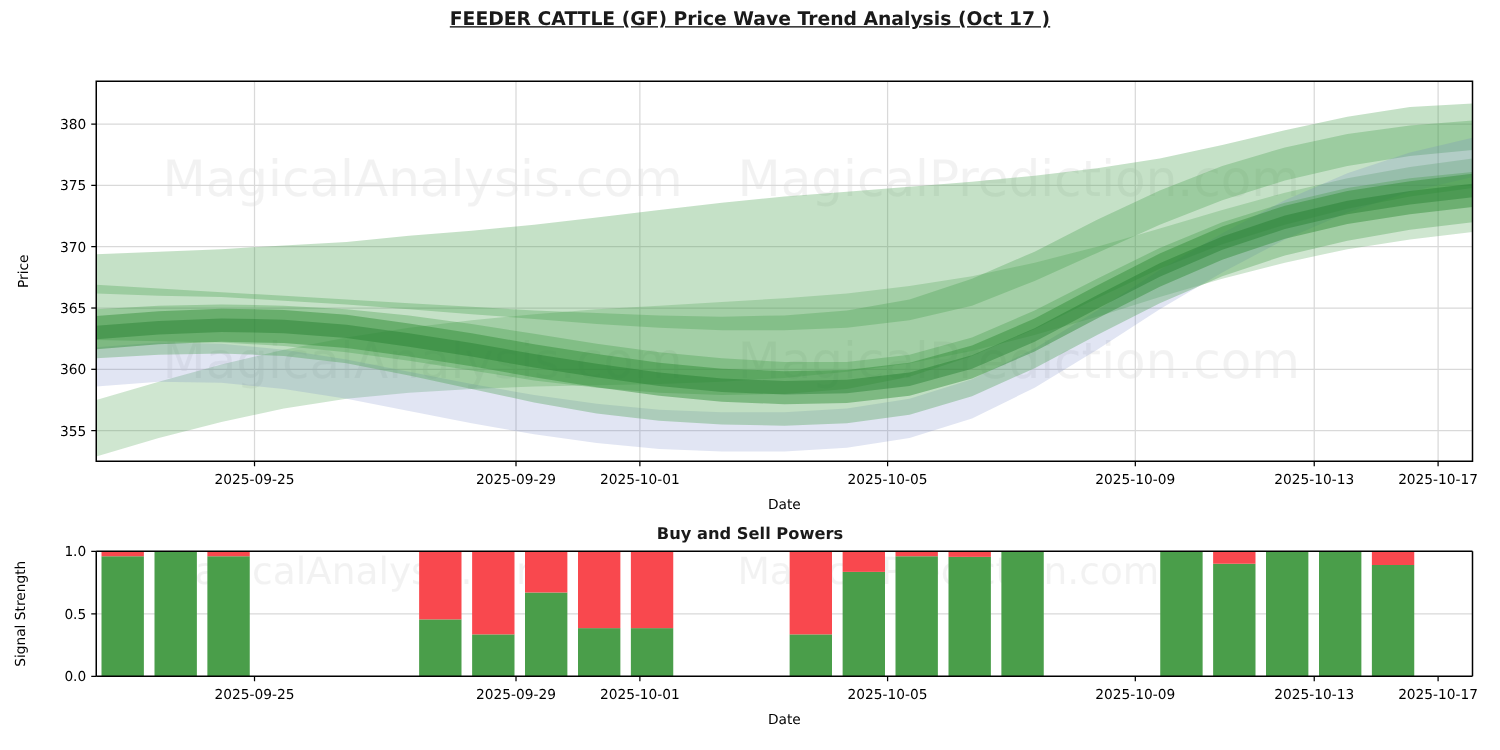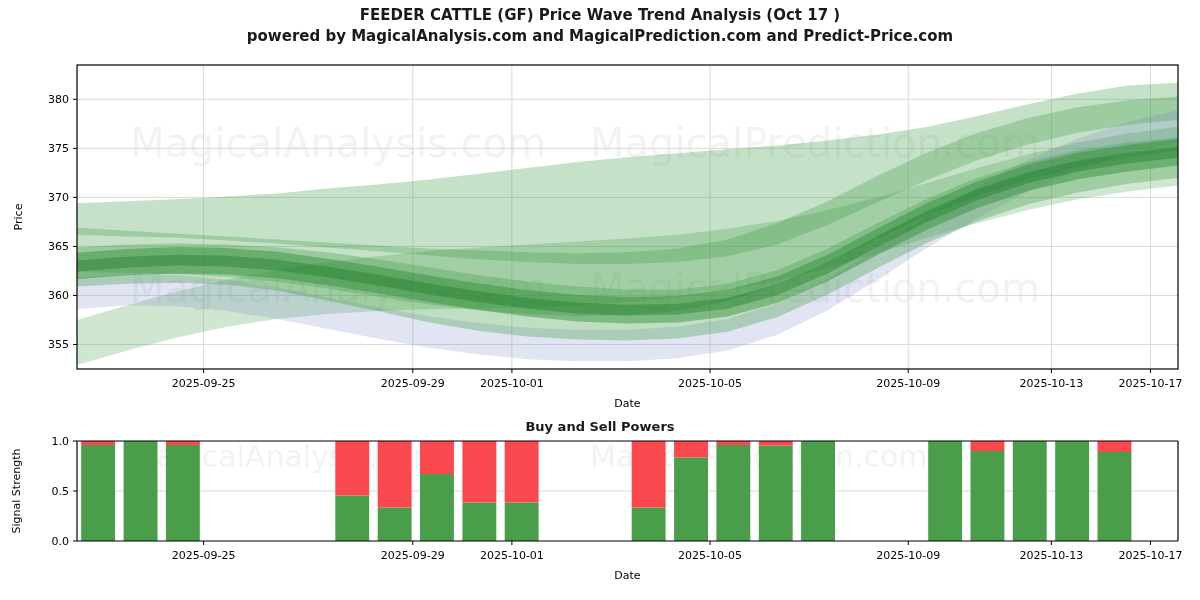--- a/index.html
+++ b/index.html
@@ -1,20 +1,20 @@
 <!DOCTYPE html>
 <html><head>
 <meta charset="utf-8">
 <style>
   html,body{margin:0;padding:0;background:#ffffff;}
   body{width:1200px;height:600px;overflow:hidden;
        font-family:"DejaVu Sans","Liberation Sans",sans-serif;color:#000;}
   #root{position:relative;width:1200px;height:600px;}
 
-  .title-block{position:absolute;left:0;top:5px;width:1200px;text-align:center;}
+  .title-block{position:absolute;left:0;top:5px;width:1200px;text-align:center;text-decoration:underline;}
   .title-line{font-size:15px;font-weight:bold;line-height:21px;color:#1a1a1a;}
 
   .axis-label{font-size:11px;fill:#000;}
   .tick-text{font-size:11px;fill:#000;}
 
   svg{display:block;}
   .wm{font-family:"DejaVu Sans","Liberation Sans",sans-serif;
       font-size:40px;fill:#c8c8c8;opacity:.22;font-weight:400;}
   .wm2{font-size:30px;}
   .gridline{stroke:#d9d9d9;stroke-width:1;}
@@ -22,21 +22,20 @@
   .tickmark{stroke:#000;stroke-width:1;}
   .sub-title{font-size:13px;font-weight:bold;fill:#1a1a1a;}
 </style>
 </head>
 <body>
 
 <div id="root">
 
   <div class="title-block">
     <div class="title-line">FEEDER CATTLE (GF) Price Wave Trend Analysis (Oct 17 )</div>
-    <div class="title-line">powered by MagicalAnalysis.com and MagicalPrediction.com and Predict-Price.com</div>
   </div>
 
   <svg id="price-chart" width="1200" height="410" style="position:absolute;left:0;top:52px;">
       <defs>
         <clipPath id="clip-price">
           <rect x="77" y="13" width="1101" height="304"></rect>
         </clipPath>
       </defs>
       <g>
         <text x="130" y="105" class="wm">MagicalAnalysis.com</text>

